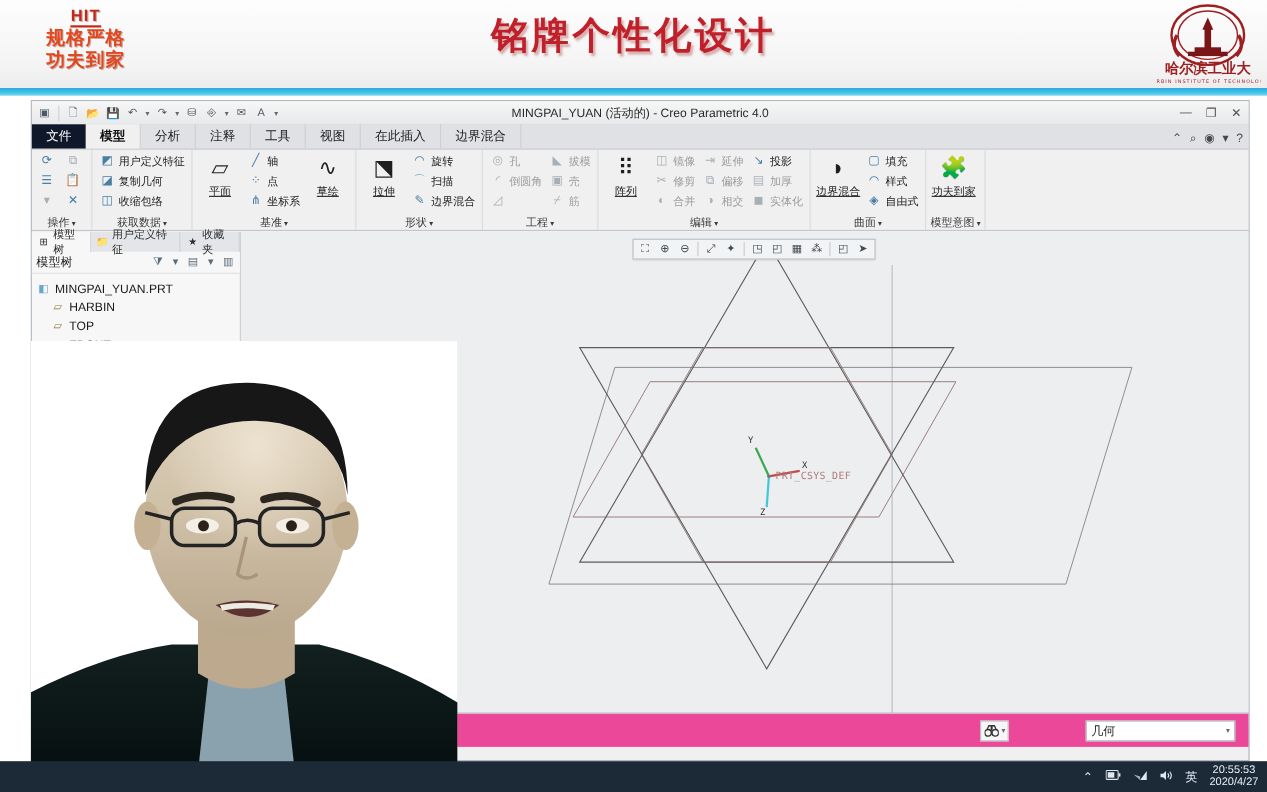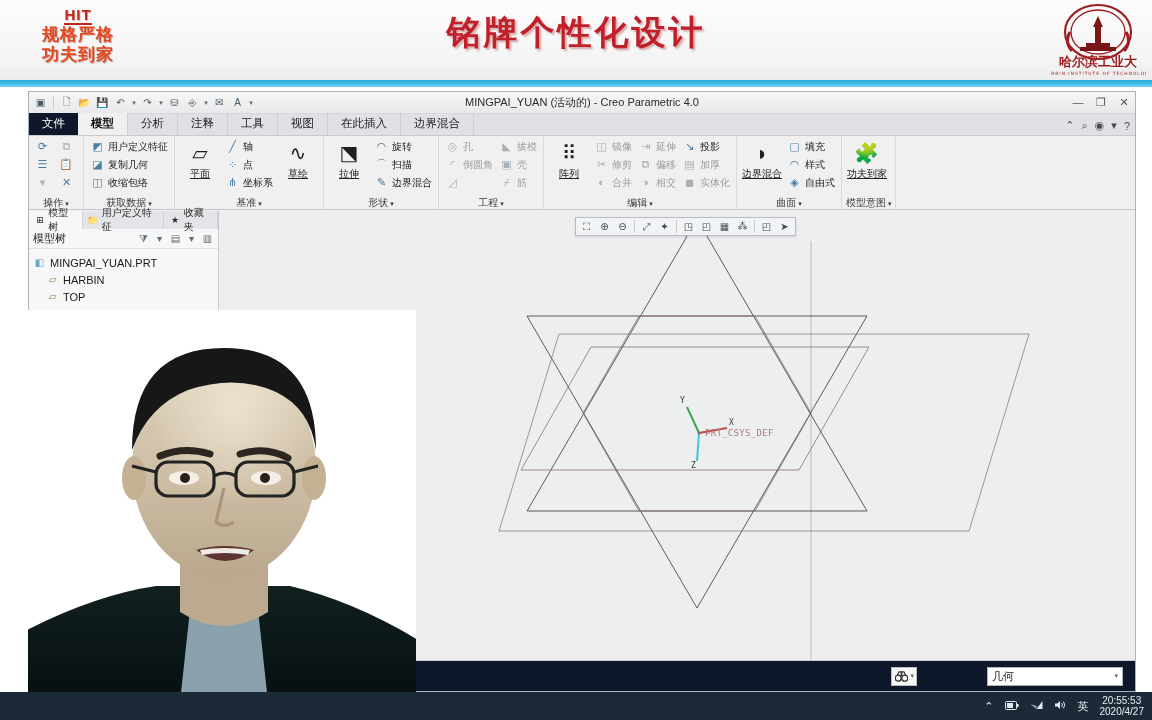--- a/index.html
+++ b/index.html
@@ -145,22 +145,22 @@
   .gt { width: 17px; height: 16px; display: flex; align-items: center; justify-content: center; font-size: 10px; color: #3f4a52; }
   .gt-sep { width: 1px; height: 13px; background: #c8cacc; margin: 0 2px; }
   #csys-label {
     position: absolute; font-size: 9px; color: #b07878;
     font-family: "DejaVu Sans Mono", monospace; letter-spacing: .3px;
   }
   .axis-lbl { position: absolute; font-size: 8px; color: #333; font-family: "DejaVu Sans Mono", monospace; }
 
   
   #statusbar {
-    position: absolute; left: 0; right: 0; bottom: 0; height: 31px;
-    background: #0f172a; border-top: 1px solid #c8cacd;
+    position: absolute; left: 0; right: 0; bottom: 12px; height: 31px;
+    background: #ec4899; border-top: 1px solid #c8cacd;
     display: flex; align-items: center;
   }
   #status-msg { flex: 1; padding-left: 6px; font-size: 11px; color: #333; }
   #find-btn {
     display: flex; align-items: center; height: 19px; border: 1px solid #b9bcc0; background: #f6f6f7;
     padding: 0 2px; margin-right: 70px;
   }
   #geom-select {
     width: 136px; height: 19px; border: 1px solid #b0b3b6; background: #fff;
     display: flex; align-items: center; justify-content: space-between;

